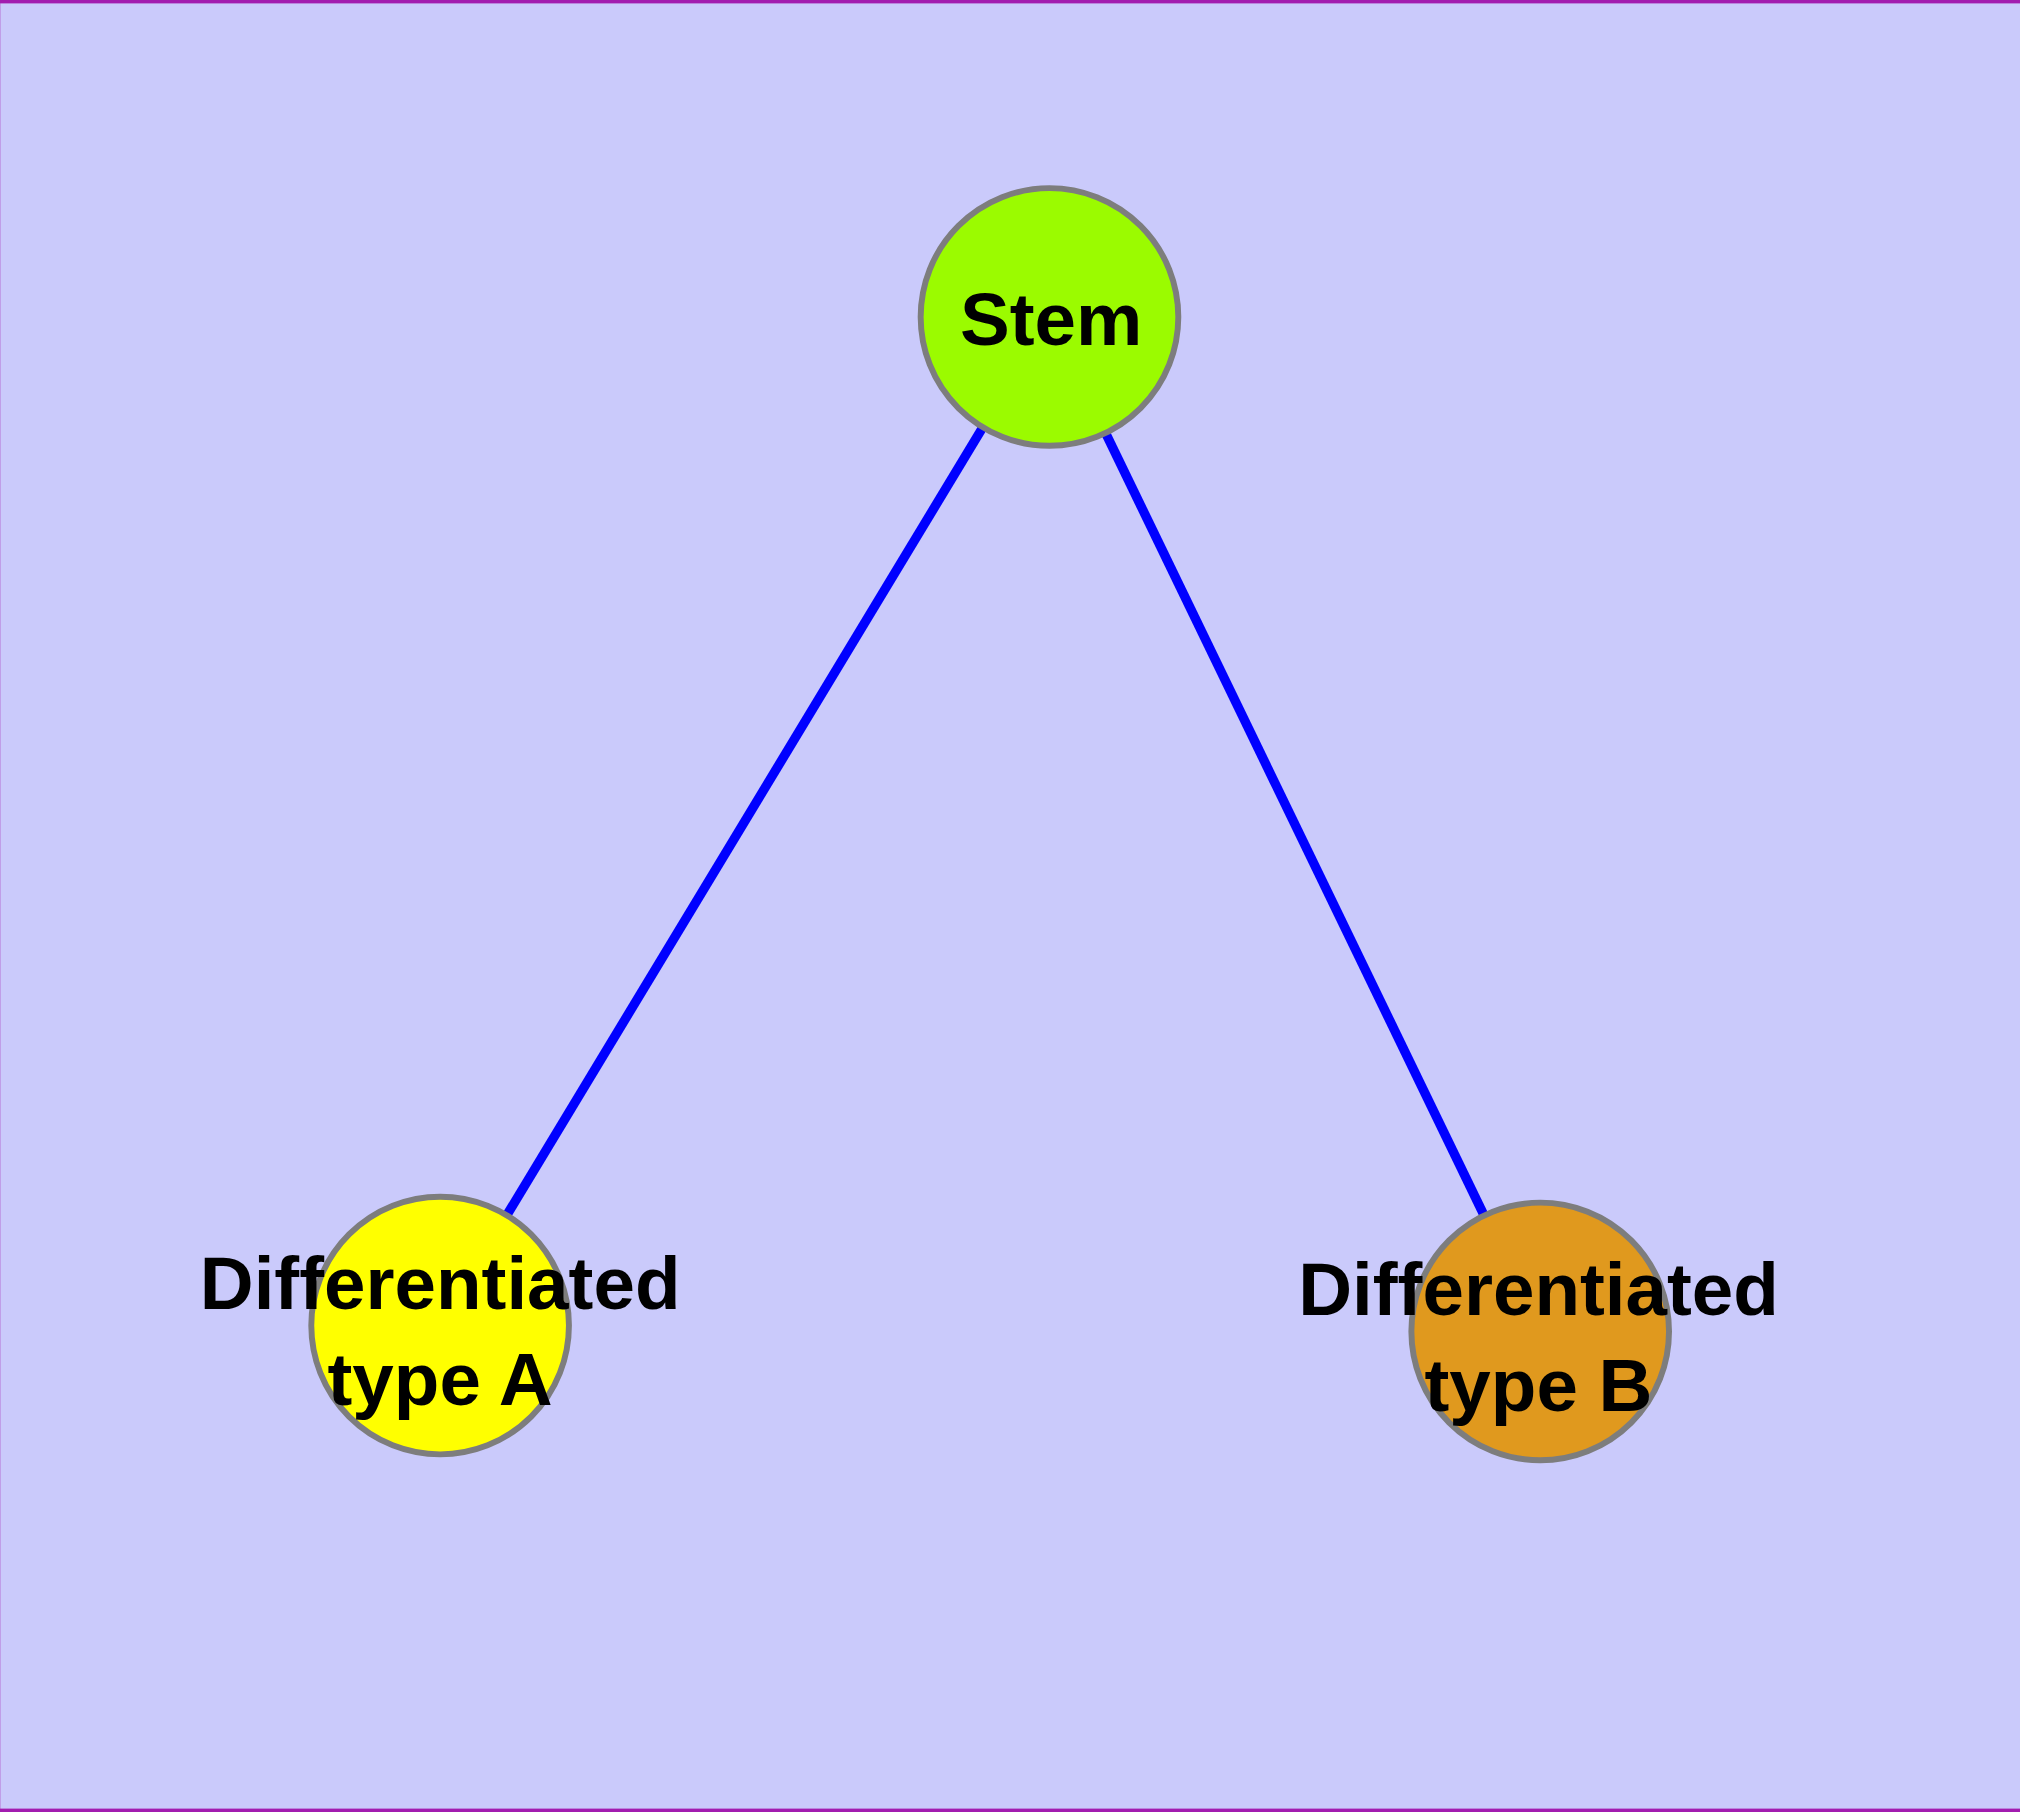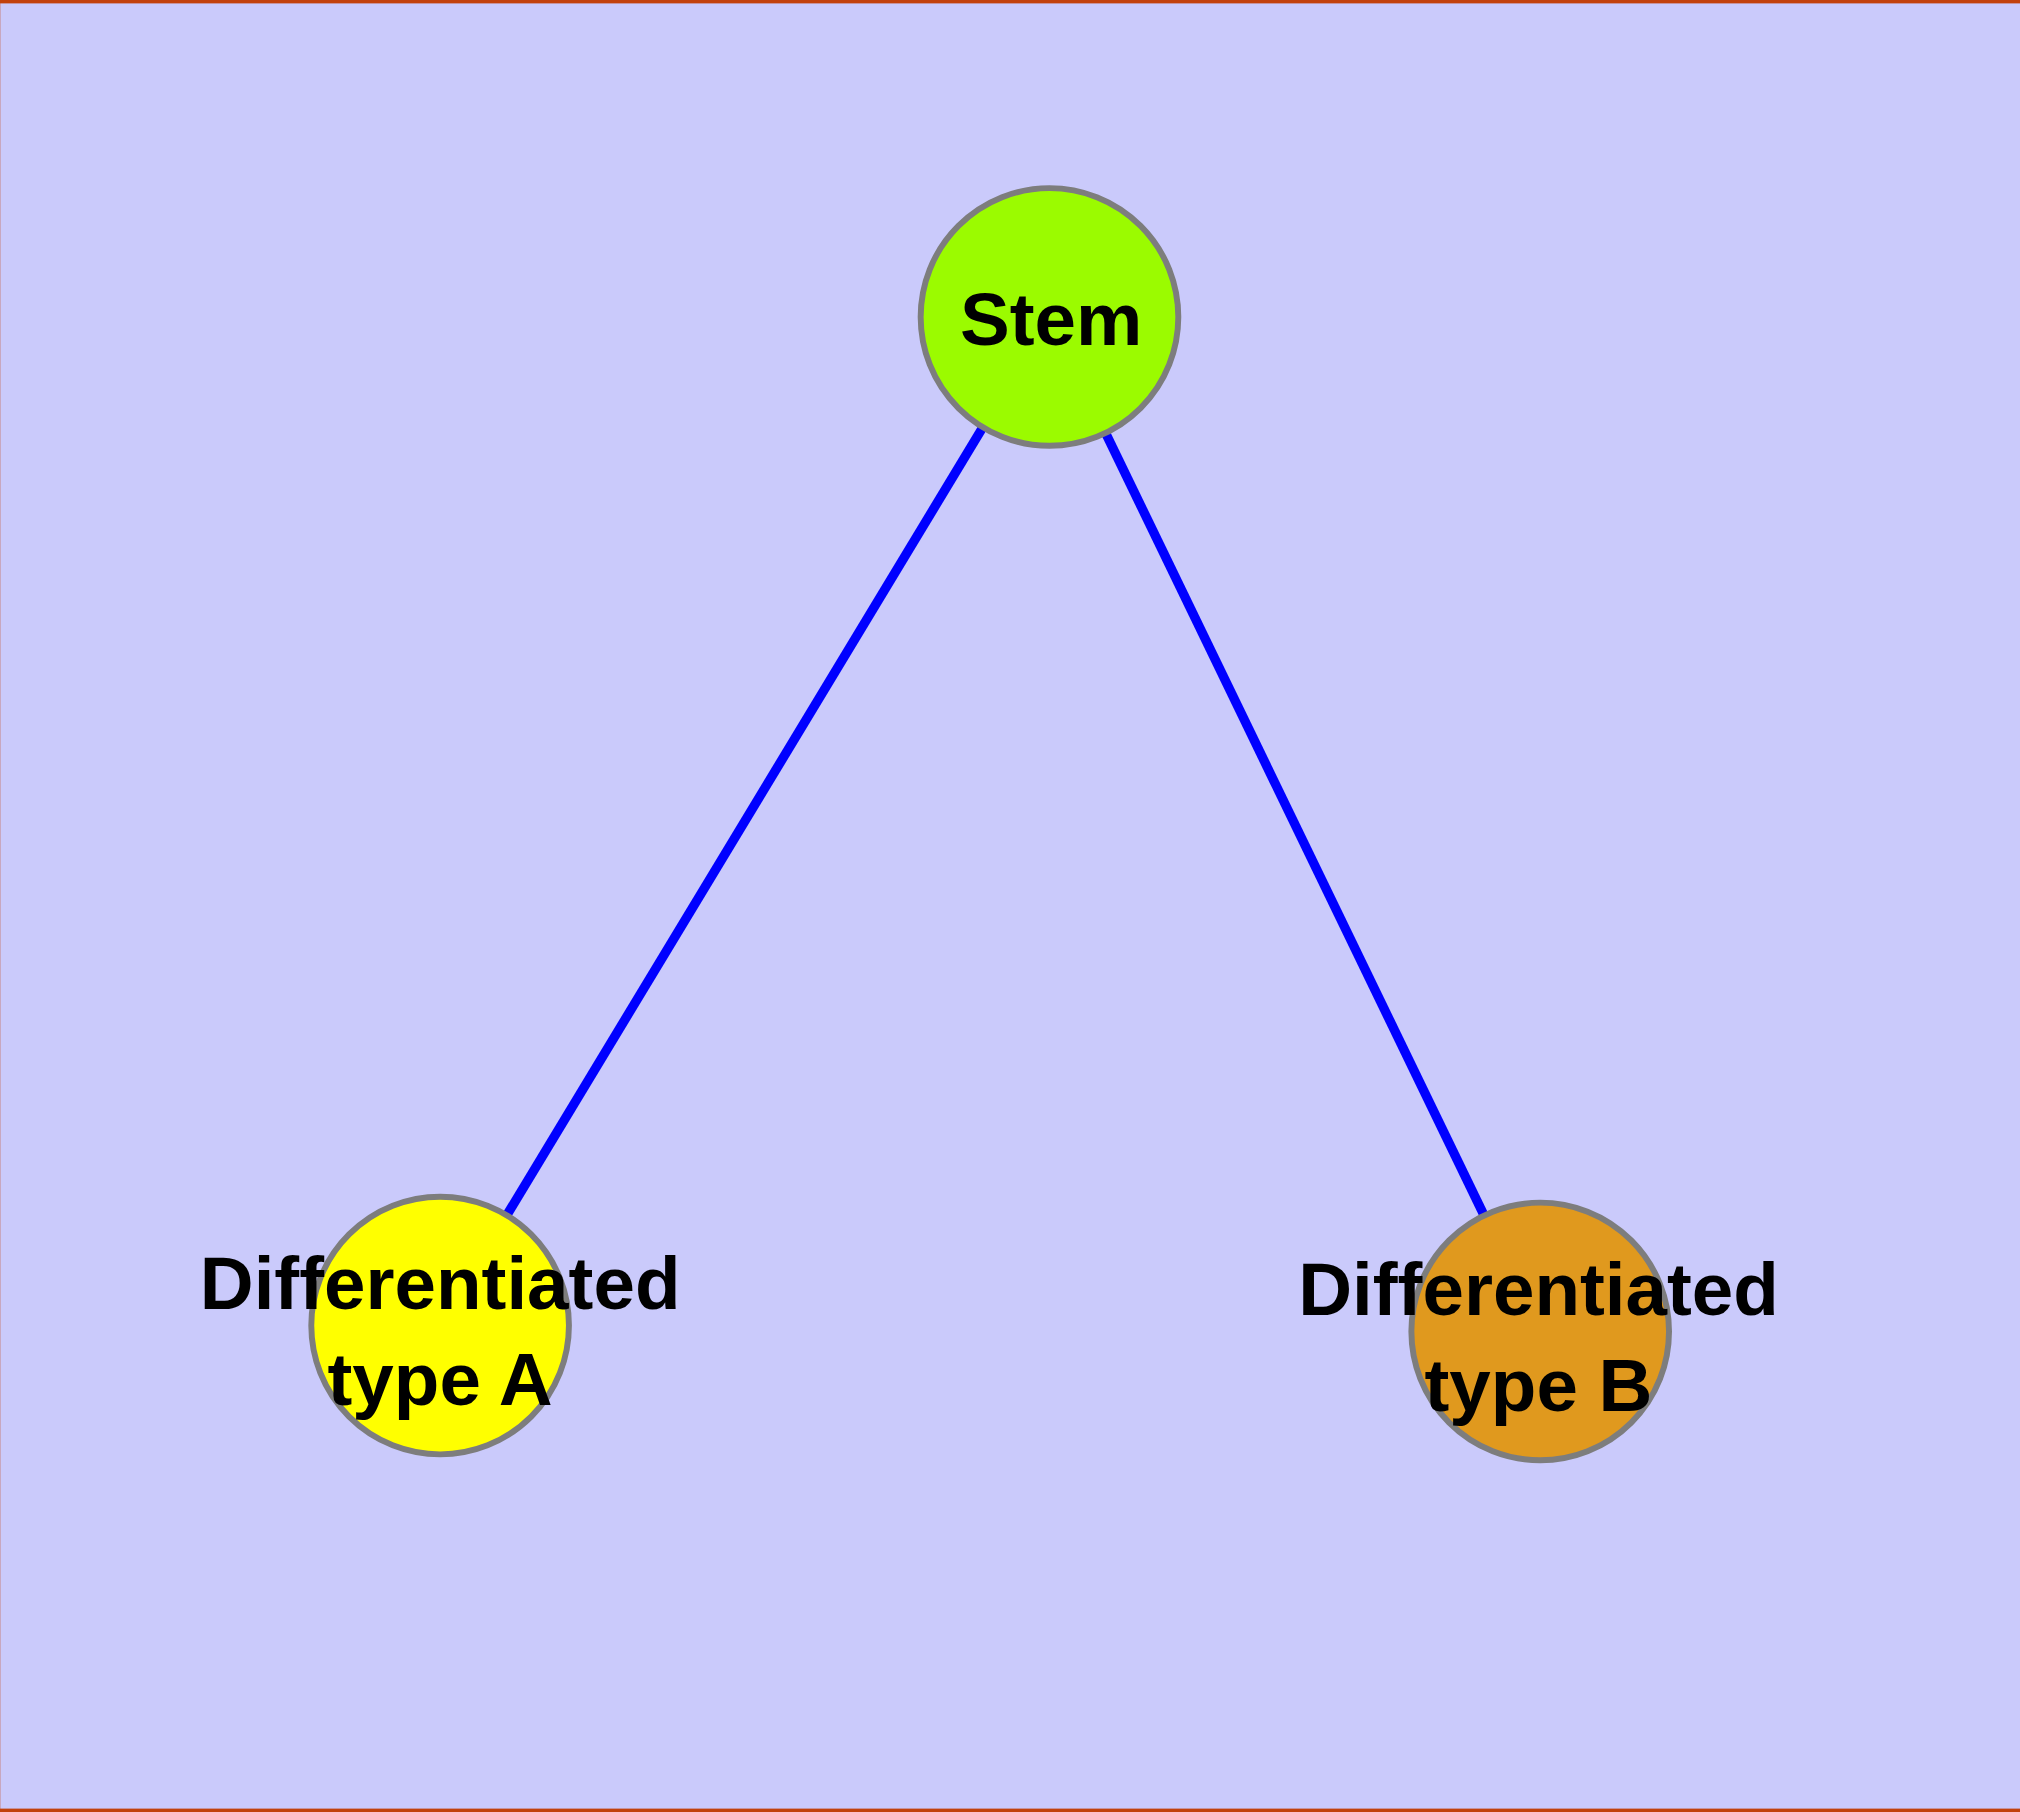--- a/index.html
+++ b/index.html
@@ -4,21 +4,21 @@
 <style>
   html, body {
     margin: 0;
     padding: 0;
     background: #ffffff;
   }
   .stage {
     position: relative;
     width: 2021px;
     height: 1812px;
-    background: #c2410c;
+    background: #a21caf;
     overflow: hidden;
     font-family: "Liberation Sans", "DejaVu Sans", sans-serif;
   }
   svg.diagram {
     position: absolute;
     top: 0;
     left: 0;
     width: 100%;
     height: 100%;
     display: block;

